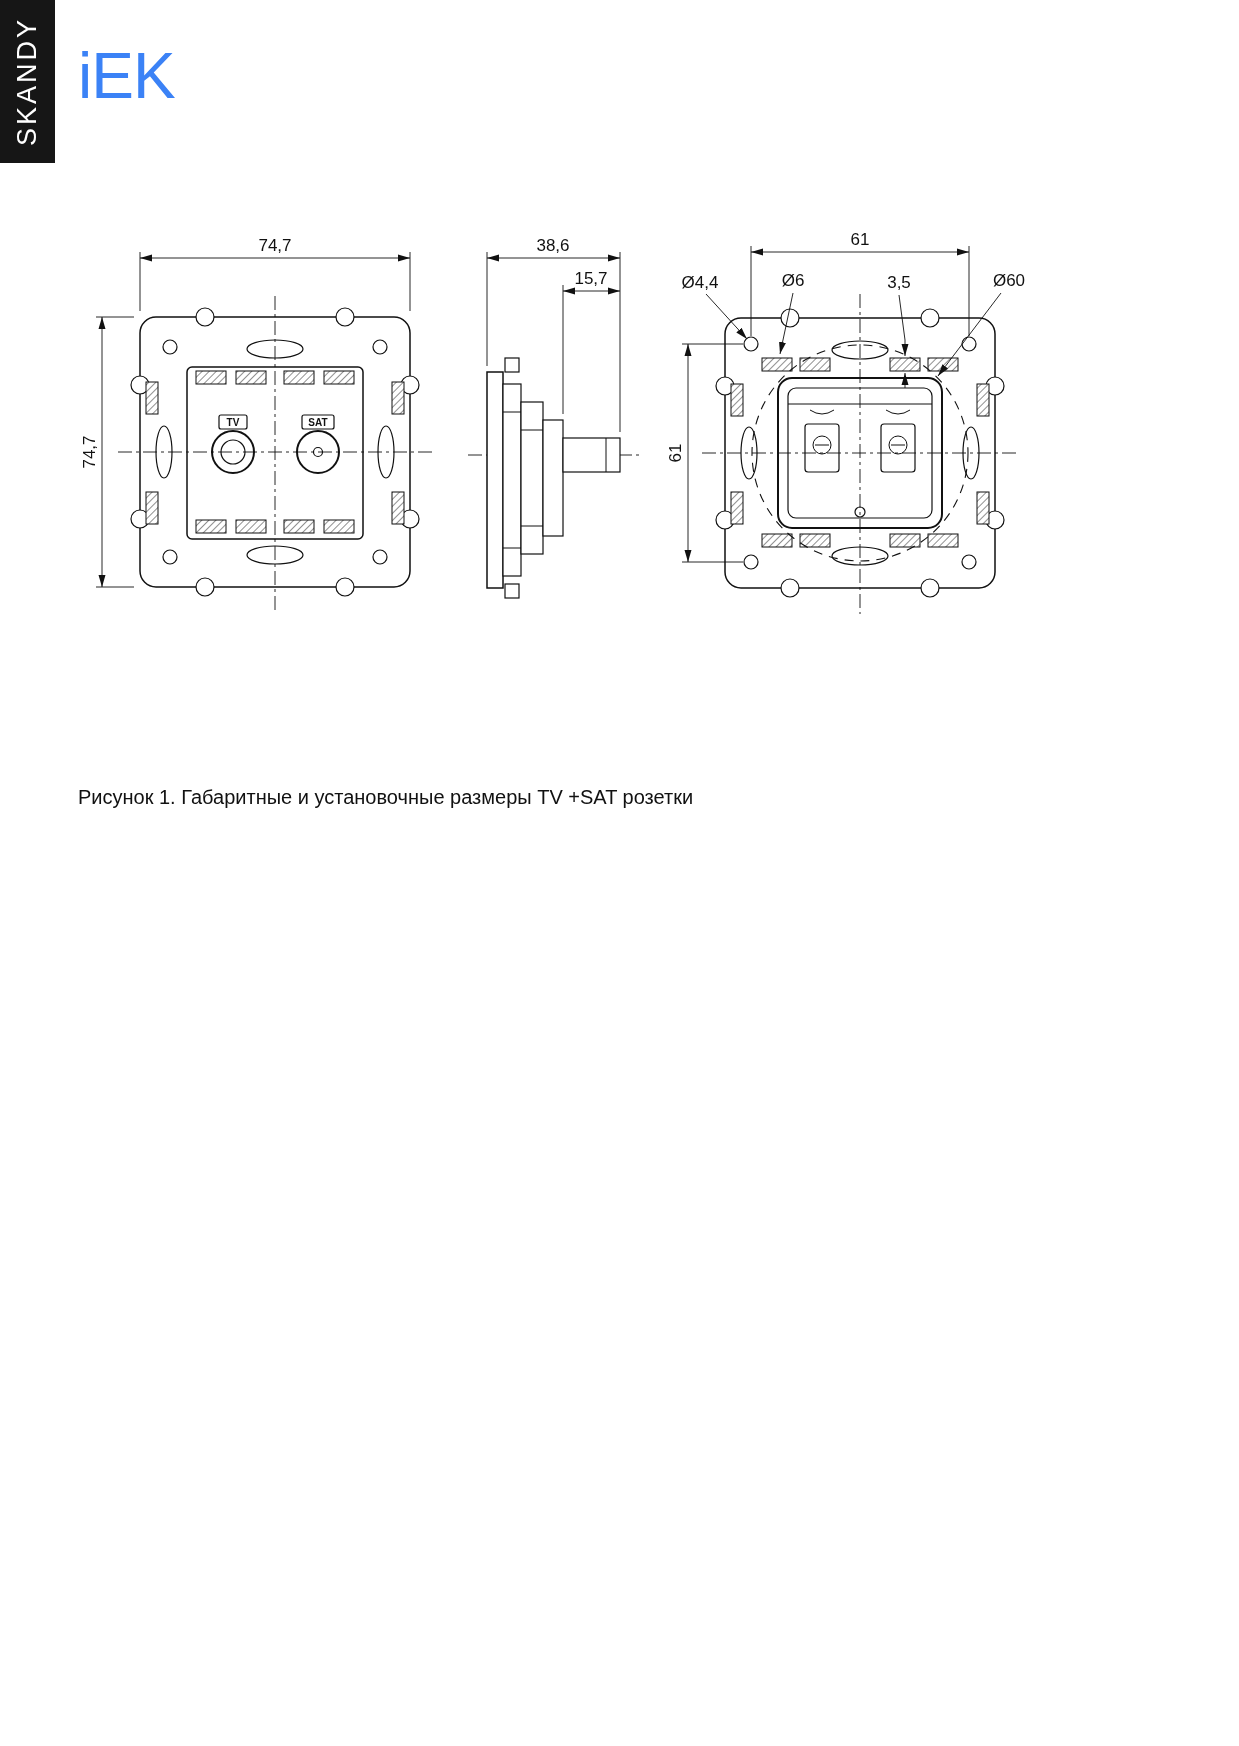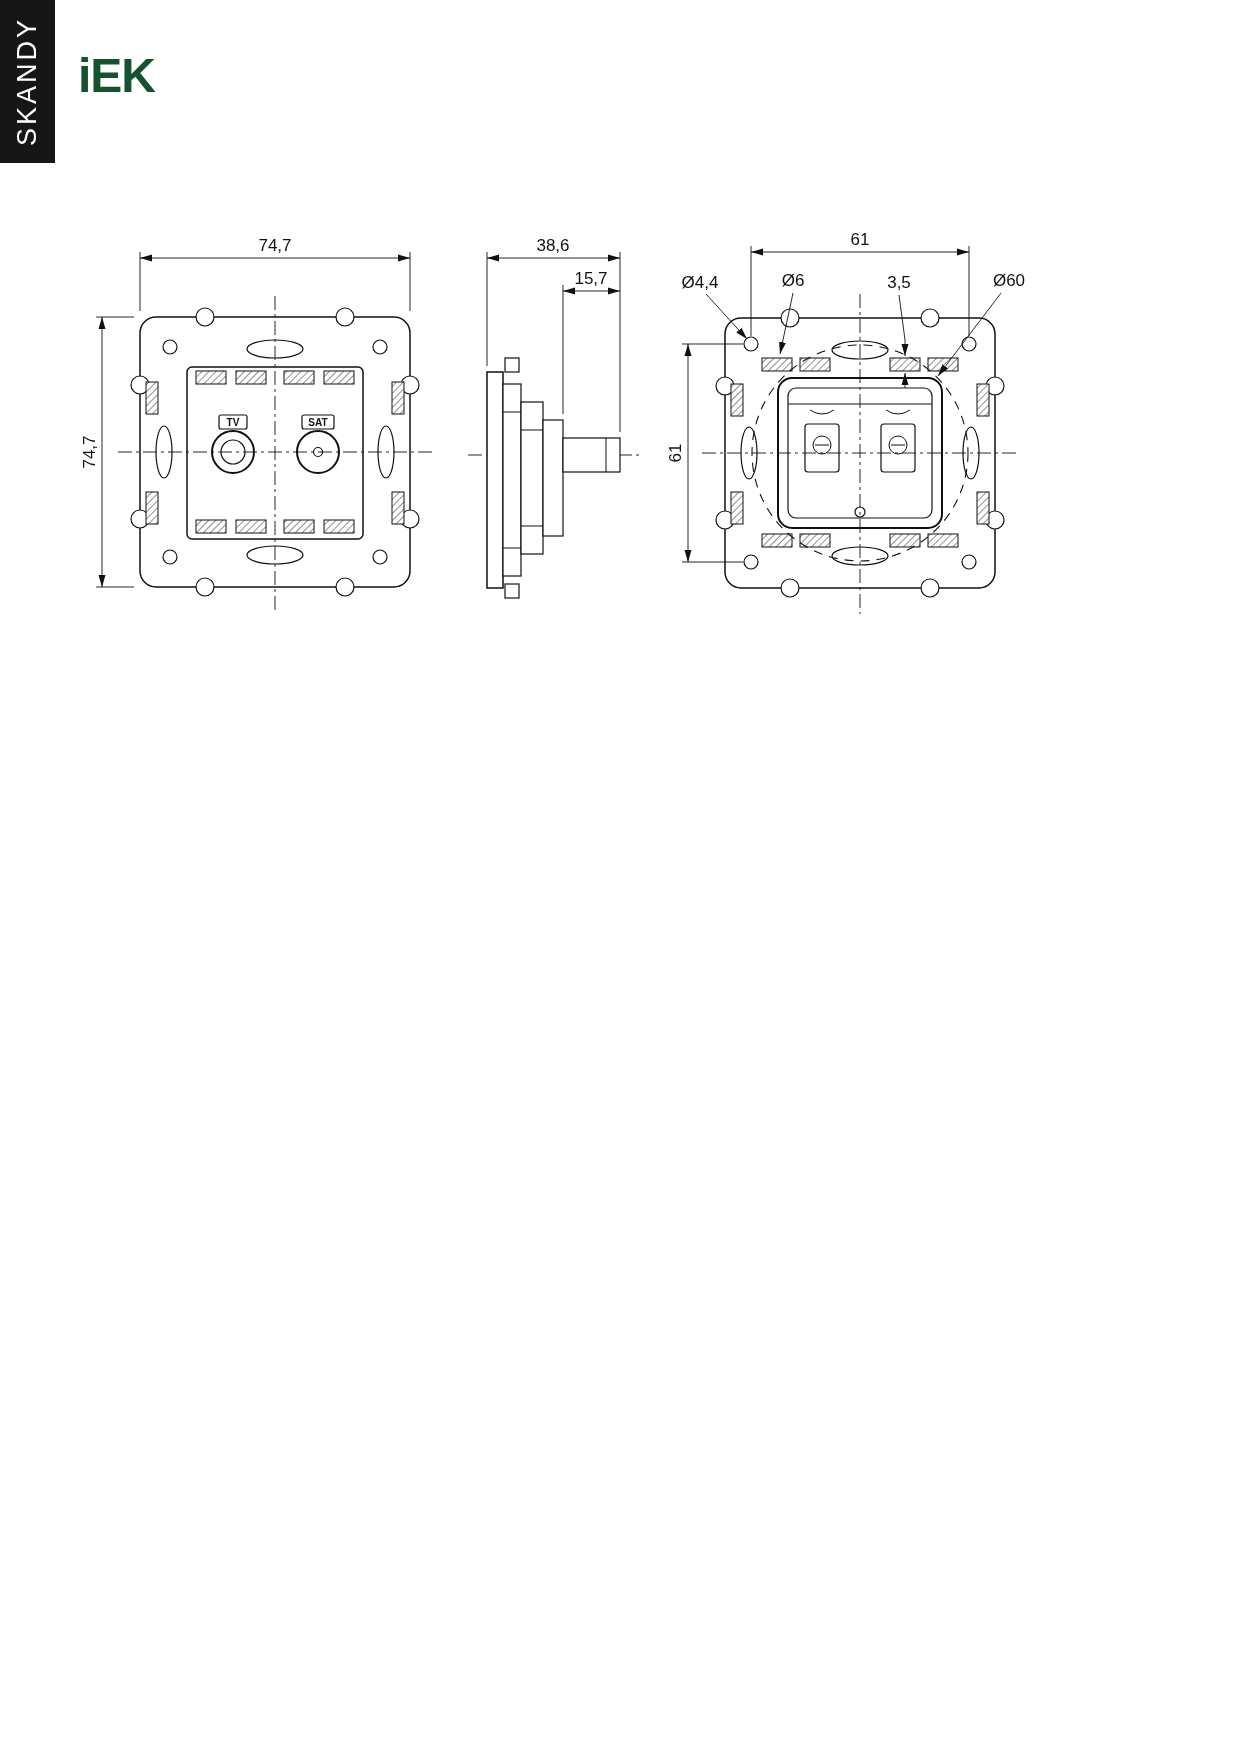--- a/index.html
+++ b/index.html
@@ -11,21 +11,21 @@
     position:absolute; left:0; top:0; width:55px; height:163px;
     background:#161616; display:flex; align-items:center; justify-content:center;
   }
   .series-tab span {
     writing-mode:vertical-rl; transform:rotate(180deg);
     color:#fff; font-size:27px; letter-spacing:3px; font-weight:400;
   }
 
   .logo {
     position:absolute; left:78px; top:44px; height:64px;
-    font-size:48px; font-weight:700; letter-spacing:-1px; color:#14532d; line-height:64px;
+    font-size:64px; font-weight:400; letter-spacing:-1px; color:#3b82f6; line-height:64px;
   }
 
   .caption {
     position:absolute; left:78px; top:786px;
     font-size:20px; color:#111;
   }
 
   svg.drawing { position:absolute; left:0; top:0; }
 
   
@@ -263,14 +263,15 @@
         <line x1="905" y1="388" x2="905" y2="373" class="dim" marker-end="url(#arr)"></line>
       </g>
 
       <g>
         <text x="1009" y="286" text-anchor="middle">Ø60</text>
         <line x1="1001" y1="293" x2="938" y2="376" class="dim" marker-end="url(#arr)"></line>
       </g>
     </g>
   </svg>
 
+  <div class="caption">Рисунок 1. Габаритные и установочные размеры TV +SAT розетки</div>
 
 </div>
 
 </body></html>

